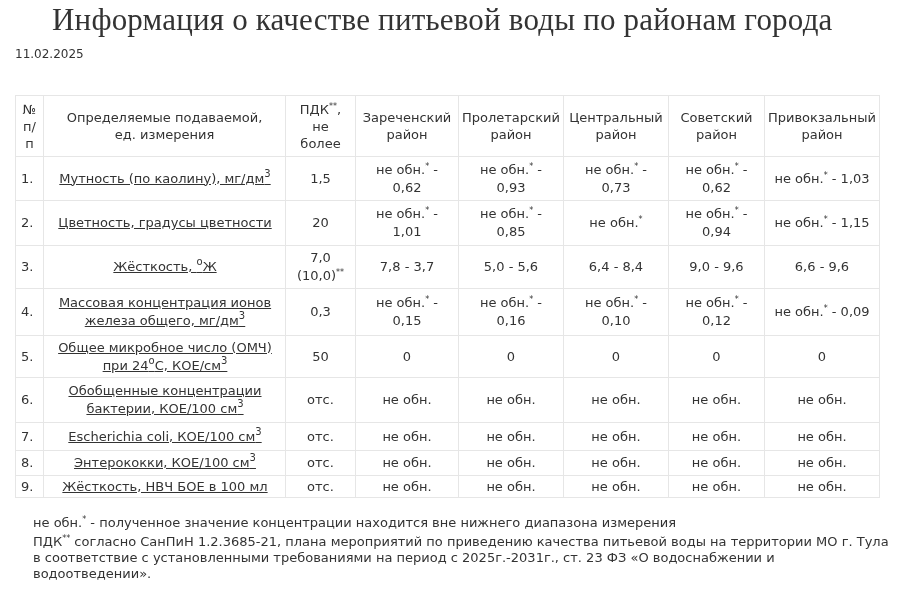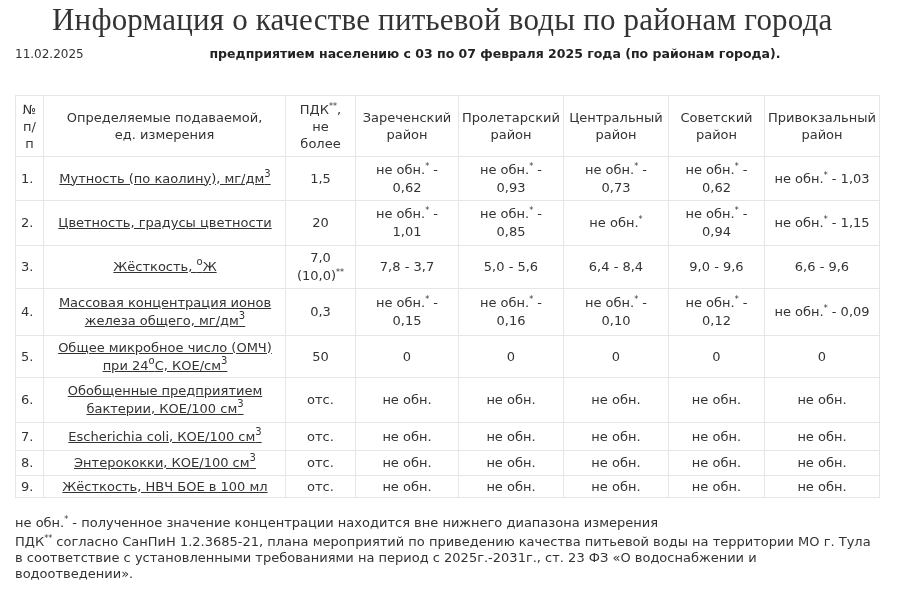--- a/index.html
+++ b/index.html
@@ -7,31 +7,30 @@
   .title { position:absolute; left:15px; top:2px; font-family:"Liberation Serif", serif; font-size:31px; color:#333; white-space:nowrap; letter-spacing:0.2px;margin-left:37px; }
   .date { position:absolute; left:15px; top:47px; font-size:12px; color:#333; }
   .subtitle { position:absolute; left:190px; top:46px; width:610px; text-align:center; font-size:12.5px; font-weight:bold; color:#222; line-height:16px; }
   table.q { position:absolute; left:15px; top:95px; border-collapse:collapse; font-size:13px; color:#333; table-layout:fixed; }
   table.q td, table.q th { border:1px solid #e6e6e6; text-align:center; vertical-align:middle; padding:0 3px; font-weight:normal; line-height:18px; }
   table.q th { line-height:17px; }
   td.num { text-align:left !important; padding-left:5px !important; }
   td.name { text-align:left; padding-left:4px !important;text-decoration:underline; }
   sup { font-size:8px; line-height:0; vertical-align:super; }
   sup.big { font-size:10px; vertical-align:6px; }
-  .notes { position:absolute; left:15px; top:515px; font-size:13px; color:#333; line-height:16px; width:860px; }
+  .notes { position:absolute; left:33px; top:515px; font-size:13px; color:#333; line-height:16px; width:860px; }
   .notes p { margin:0; }
   .notes p.n1 { margin-bottom:3px; }
 </style>
 </head>
 <body>
 
 <div class="title">Информация о качестве питьевой воды по районам города</div>
 <div class="date">11.02.2025</div>
 <div class="subtitle">
-  <div>предприятием населению с 03 по 07 февраля 2025 года (по районам города).</div>
 </div>
 
 <table class="q">
   <colgroup>
     <col style="width:28px">
       <col style="width:242px">
       <col style="width:70px">
     <col style="width:103px">
       <col style="width:104px">
       <col style="width:105px">
@@ -96,21 +95,21 @@
       <td class="name"><span>Общее микробное число (ОМЧ)</span><br><span>при 24</span><sup class="big">о</sup><span>С, КОЕ/см</span><sup class="big">3</sup></td>
       <td><span>50</span></td>
         <td><span>0</span></td>
         <td><span>0</span></td>
         <td><span>0</span></td>
         <td><span>0</span></td>
         <td><span>0</span></td>
       </tr>
       <tr style="height: 45px;">
         <td class="num">6.</td>
-      <td class="name"><span>Обобщенные предприятием</span><br><span>бактерии, КОЕ/100 см</span><sup class="big">3</sup></td>
+      <td class="name"><span>Обобщенные концентрации</span><br><span>бактерии, КОЕ/100 см</span><sup class="big">3</sup></td>
       <td><span>отс.</span></td>
         <td><span>не обн.</span></td>
         <td><span>не обн.</span></td>
         <td><span>не обн.</span></td>
         <td><span>не обн.</span></td>
         <td><span>не обн.</span></td>
       </tr>
       <tr style="height: 28px;">
         <td class="num">7.</td>
       <td class="name"><span>Escherichia coli, КОЕ/100 см</span><sup class="big">3</sup></td>

